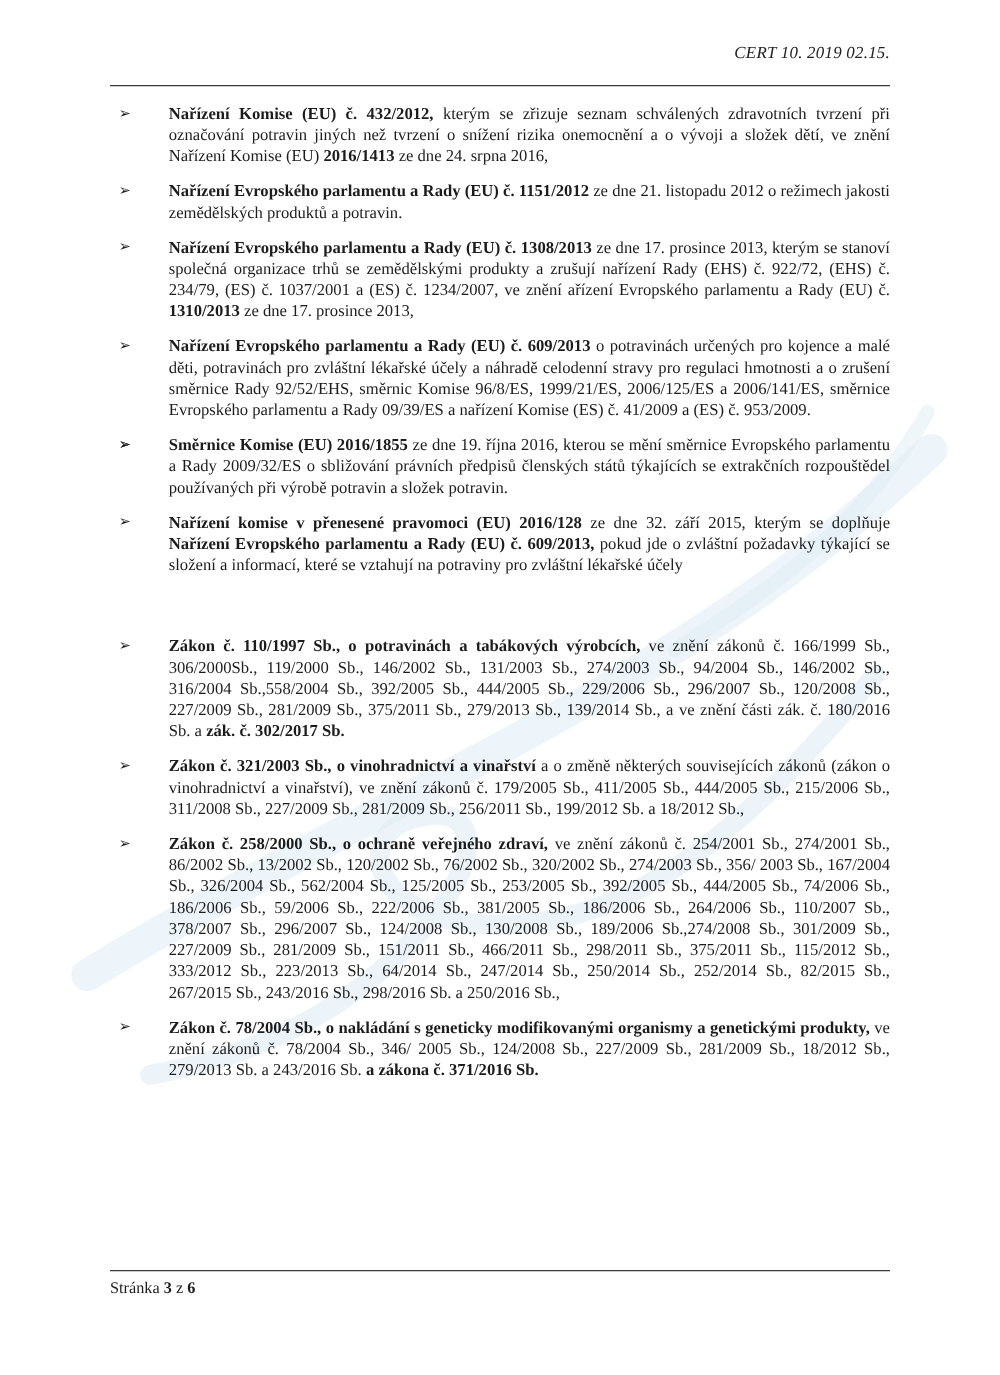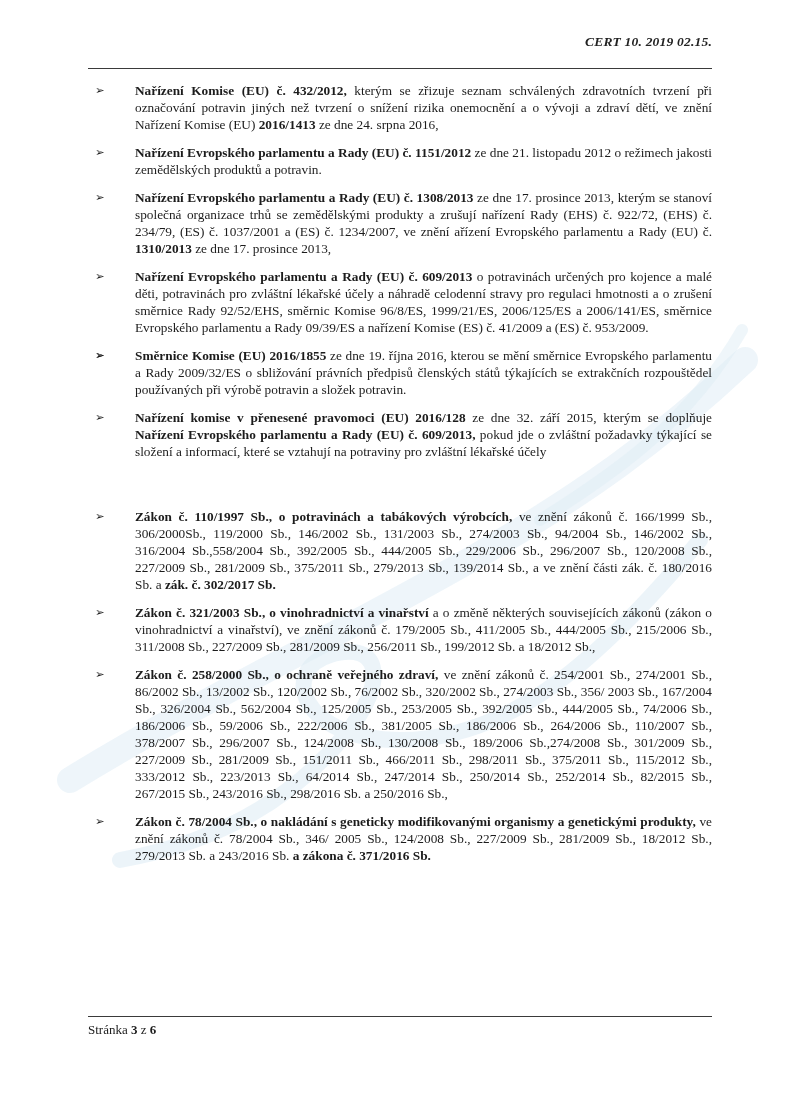--- a/index.html
+++ b/index.html
@@ -28,21 +28,20 @@
   }
   .content {
     margin: 0 88px;
   }
   .doc-header {
     text-align: right;
     font-style: italic;
     font-size: 13.5px;
     letter-spacing: 0.2px;
     color: #222;
-    font-weight: bold;
   }
   .rule {
     border: none;
     border-top: 1.6px solid #3a3a3a;
     margin: 18px 0 0 0;
   }
   .list {
     margin-top: 13px;
   }
   .item {
@@ -86,21 +85,21 @@
     <path d="M 120 860 C 230 840, 300 790, 345 735 C 390 680, 380 640, 330 655 C 280 670, 300 740, 400 740 C 510 740, 600 660, 700 540" stroke-width="16" opacity="0.6"></path>
     <path d="M 540 520 C 620 470, 690 420, 742 330" stroke-width="12" opacity="0.5"></path>
   </g>
 </svg>
 
 <div class="page">
   <div class="content">
     <div class="doc-header">CERT 10. 2019 02.15.</div>
     <hr class="rule">
     <div class="list">
-        <div class="item"><span class="bullet">➢</span><span class="itext"><b>Nařízení Komise (EU) č. 432/2012,</b><span> kterým se zřizuje seznam schválených zdravotních tvrzení při označování potravin jiných než tvrzení o snížení rizika onemocnění a o vývoji a zdraví dětí, ve znění Nařízení Komise (EU) </span><b>2016/1413</b><span> ze dne 24. srpna 2016,</span></span></div>
+        <div class="item"><span class="bullet">➢</span><span class="itext"><b>Nařízení Komise (EU) č. 432/2012,</b><span> kterým se zřizuje seznam schválených zdravotních tvrzení při označování potravin jiných než tvrzení o snížení rizika onemocnění a o vývoji a složek dětí, ve znění Nařízení Komise (EU) </span><b>2016/1413</b><span> ze dne 24. srpna 2016,</span></span></div>
         <div class="item"><span class="bullet">➢</span><span class="itext"><b>Nařízení Evropského parlamentu a Rady (EU) č. 1151/2012</b><span> ze dne 21. listopadu 2012 o režimech jakosti zemědělských produktů a potravin.</span></span></div>
         <div class="item"><span class="bullet">➢</span><span class="itext"><b>Nařízení Evropského parlamentu a Rady (EU) č. 1308/2013</b><span> ze dne 17. prosince 2013, kterým se stanoví společná organizace trhů se zemědělskými produkty a zrušují nařízení Rady (EHS) č. 922/72, (EHS) č. 234/79, (ES) č. 1037/2001 a (ES) č. 1234/2007, ve znění ařízení Evropského parlamentu a Rady (EU) č. </span><b>1310/2013</b><span> ze dne 17. prosince 2013,</span></span></div>
         <div class="item"><span class="bullet">➢</span><span class="itext"><b>Nařízení Evropského parlamentu a Rady (EU) č. 609/2013</b><span> o potravinách určených pro kojence a malé děti, potravinách pro zvláštní lékařské účely a náhradě celodenní stravy pro regulaci hmotnosti a o zrušení směrnice Rady 92/52/EHS, směrnic Komise 96/8/ES, 1999/21/ES, 2006/125/ES a 2006/141/ES, směrnice Evropského parlamentu a Rady 09/39/ES a nařízení Komise (ES) č. 41/2009 a (ES) č. 953/2009.</span></span></div>
         <div class="item"><span class="bullet">➢</span></div>
         <div class="item"><span class="bullet">➢</span><span class="itext"><b>Směrnice Komise (EU) 2016/1855</b><span> ze dne 19. října 2016, kterou se mění směrnice Evropského parlamentu a Rady 2009/32/ES o sbližování právních předpisů členských států týkajících se extrakčních rozpouštědel používaných při výrobě potravin a složek potravin.</span></span></div>
         <div class="item"><span class="bullet">➢</span><span class="itext"><b>Nařízení komise v přenesené pravomoci (EU) 2016/128</b><span> ze dne 32. září 2015, kterým se doplňuje </span><b>Nařízení Evropského parlamentu a Rady (EU) č. 609/2013,</b><span> pokud jde o zvláštní požadavky týkající se složení a informací, které se vztahují na potraviny pro zvláštní lékařské účely</span></span></div>
         <div class="item gap"><span class="bullet">➢</span><span class="itext"><b>Zákon č. 110/1997 Sb., o potravinách a tabákových výrobcích,</b><span> ve znění zákonů č. 166/1999 Sb., 306/2000Sb., 119/2000 Sb., 146/2002 Sb., 131/2003 Sb., 274/2003 Sb., 94/2004 Sb., 146/2002 Sb., 316/2004 Sb.,558/2004 Sb., 392/2005 Sb., 444/2005 Sb., 229/2006 Sb., 296/2007 Sb., 120/2008 Sb., 227/2009 Sb., 281/2009 Sb., 375/2011 Sb., 279/2013 Sb., 139/2014 Sb., a ve znění části zák. č. 180/2016 Sb. a </span><b>zák. č. 302/2017 Sb.</b></span></div>
         <div class="item"><span class="bullet">➢</span><span class="itext"><b>Zákon č. 321/2003 Sb., o vinohradnictví a vinařství</b><span> a o změně některých souvisejících zákonů (zákon o vinohradnictví a vinařství), ve znění zákonů č. 179/2005 Sb., 411/2005 Sb., 444/2005 Sb., 215/2006 Sb., 311/2008 Sb., 227/2009 Sb., 281/2009 Sb., 256/2011 Sb., 199/2012 Sb. a 18/2012 Sb.,</span></span></div>
         <div class="item"><span class="bullet">➢</span><span class="itext"><b>Zákon č. 258/2000 Sb., o ochraně veřejného zdraví,</b><span> ve znění zákonů č. 254/2001 Sb., 274/2001 Sb., 86/2002 Sb., 13/2002 Sb., 120/2002 Sb., 76/2002 Sb., 320/2002 Sb., 274/2003 Sb., 356/ 2003 Sb., 167/2004 Sb., 326/2004 Sb., 562/2004 Sb., 125/2005 Sb., 253/2005 Sb., 392/2005 Sb., 444/2005 Sb., 74/2006 Sb., 186/2006 Sb., 59/2006 Sb., 222/2006 Sb., 381/2005 Sb., 186/2006 Sb., 264/2006 Sb., 110/2007 Sb., 378/2007 Sb., 296/2007 Sb., 124/2008 Sb., 130/2008 Sb., 189/2006 Sb.,274/2008 Sb., 301/2009 Sb., 227/2009 Sb., 281/2009 Sb., 151/2011 Sb., 466/2011 Sb., 298/2011 Sb., 375/2011 Sb., 115/2012 Sb., 333/2012 Sb., 223/2013 Sb., 64/2014 Sb., 247/2014 Sb., 250/2014 Sb., 252/2014 Sb., 82/2015 Sb., 267/2015 Sb., 243/2016 Sb., 298/2016 Sb. a 250/2016 Sb.,</span></span></div>
         <div class="item"><span class="bullet">➢</span><span class="itext"><b>Zákon č. 78/2004 Sb., o nakládání s geneticky modifikovanými organismy a genetickými produkty,</b><span> ve znění zákonů č. 78/2004 Sb., 346/ 2005 Sb., 124/2008 Sb., 227/2009 Sb., 281/2009 Sb., 18/2012 Sb., 279/2013 Sb. a 243/2016 Sb. </span><b>a zákona č. 371/2016 Sb.</b></span></div>

